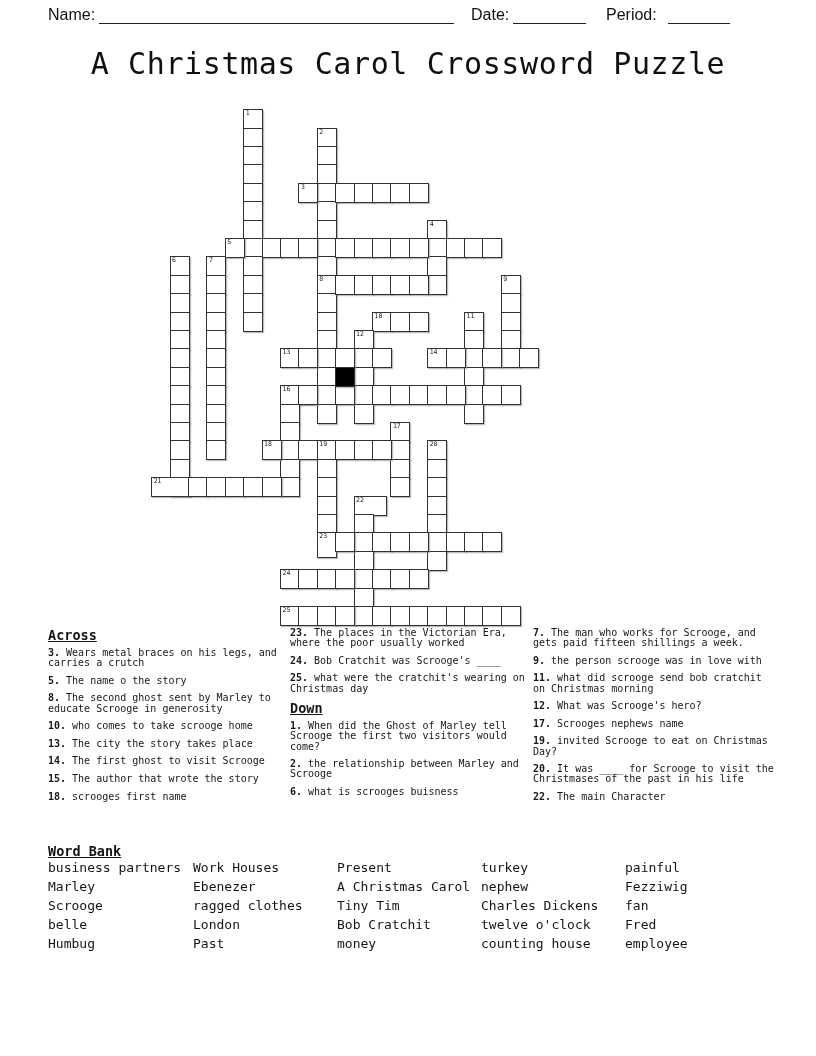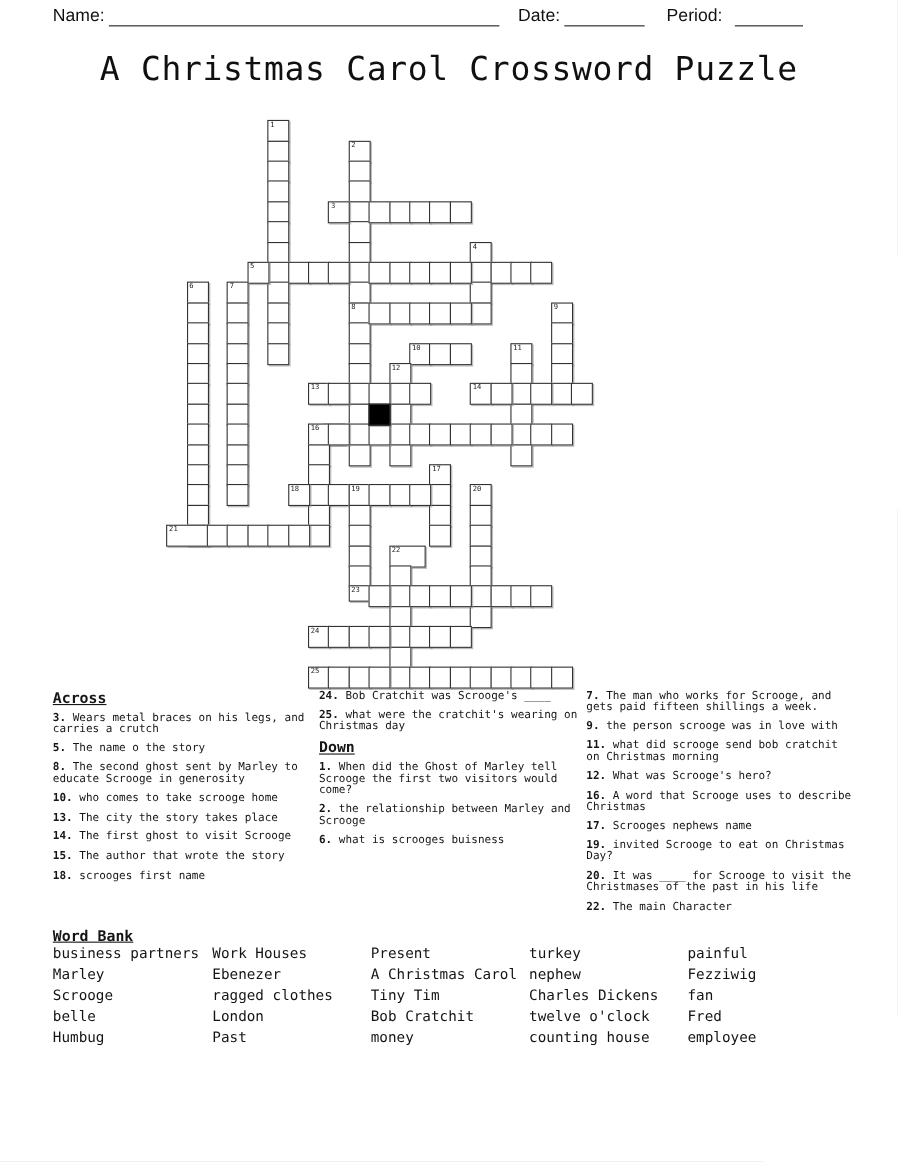--- a/index.html
+++ b/index.html
@@ -217,21 +217,21 @@
       <div class="cell" style="left: 164.8px; top: 330.4px; height: 20px; width: 20px;">
         <span class="cellnum">19</span>
       </div>
       <div class="cell" style="left: 183.2px; top: 330.4px; height: 20px; width: 20px;"></div>
       <div class="cell" style="left: 201.6px; top: 330.4px; height: 20px; width: 20px;"></div>
       <div class="cell" style="left: 220px; top: 330.4px; height: 20px; width: 20px;"></div>
       <div class="cell" style="left: 164.8px; top: 348.8px; height: 20px; width: 20px;"></div>
       <div class="cell" style="left: 164.8px; top: 367.2px; height: 20px; width: 20px;"></div>
       <div class="cell" style="left: 164.8px; top: 385.6px; height: 20px; width: 20px;"></div>
       <div class="cell" style="left: 164.8px; top: 404px; height: 20px; width: 20px;"></div>
-      <div class="cell" style="left: 164.8px; top: 422.4px; height: 15px; width: 20px;">
+      <div class="cell" style="left: 164.8px; top: 422.4px; height: 26px; width: 20px;">
         <span class="cellnum">23</span>
       </div>
       <div class="cell" style="left: 275.2px; top: 330.4px; height: 20px; width: 20px;">
         <span class="cellnum">20</span>
       </div>
       <div class="cell" style="left: 275.2px; top: 348.8px; height: 20px; width: 20px;"></div>
       <div class="cell" style="left: 275.2px; top: 367.2px; height: 20px; width: 20px;"></div>
       <div class="cell" style="left: 275.2px; top: 385.6px; height: 20px; width: 20px;"></div>
       <div class="cell" style="left: 275.2px; top: 404px; height: 20px; width: 20px;"></div>
       <div class="cell" style="left: 275.2px; top: 422.4px; height: 20px; width: 20px;"></div>
@@ -291,33 +291,33 @@
       <div class="clue"><b>3.</b> Wears metal braces on his legs, and carries a crutch</div>
       <div class="clue"><b>5.</b> The name o the story</div>
       <div class="clue"><b>8.</b> The second ghost sent by Marley to educate Scrooge in generosity</div>
       <div class="clue"><b>10.</b> who comes to take scrooge home</div>
       <div class="clue"><b>13.</b> The city the story takes place</div>
       <div class="clue"><b>14.</b> The first ghost to visit Scrooge</div>
       <div class="clue"><b>15.</b> The author that wrote the story</div>
       <div class="clue"><b>18.</b> scrooges first name</div>
     </div>
   <div class="clue-col" style="left:290px;width:243px">
+      <div class="clue"><b>23.</b> The places in the Victorian Era, where the poor usually worked</div>
       <div class="clue"><b>24.</b> Bob Cratchit was Scrooge's ____</div>
       <div class="clue"><b>25.</b> what were the cratchit's wearing on Christmas day</div>
       <div class="clue-head">Down</div>
       <div class="clue"><b>1.</b> When did the Ghost of Marley tell Scrooge the first two visitors would come?</div>
       <div class="clue"><b>2.</b> the relationship between Marley and Scrooge</div>
       <div class="clue"><b>6.</b> what is scrooges buisness</div>
     </div>
   <div class="clue-col" style="left:533px;width:242px">
       <div class="clue"><b>7.</b> The man who works for Scrooge, and gets paid fifteen shillings a week.</div>
       <div class="clue"><b>9.</b> the person scrooge was in love with</div>
       <div class="clue"><b>11.</b> what did scrooge send bob cratchit on Christmas morning</div>
       <div class="clue"><b>12.</b> What was Scrooge's hero?</div>
-      <div class="clue"><b>16.</b> A word that Scrooge uses to describe Christmas</div>
       <div class="clue"><b>17.</b> Scrooges nephews name</div>
       <div class="clue"><b>19.</b> invited Scrooge to eat on Christmas Day?</div>
       <div class="clue"><b>20.</b> It was ____ for Scrooge to visit the Christmases of the past in his life</div>
       <div class="clue"><b>22.</b> The main Character</div>
     </div>
 
   <div class="wb-head">Word Bank</div>
   <div class="wb-grid">
       <div class="wb-item">business partners</div>
       <div class="wb-item">Work Houses</div>

